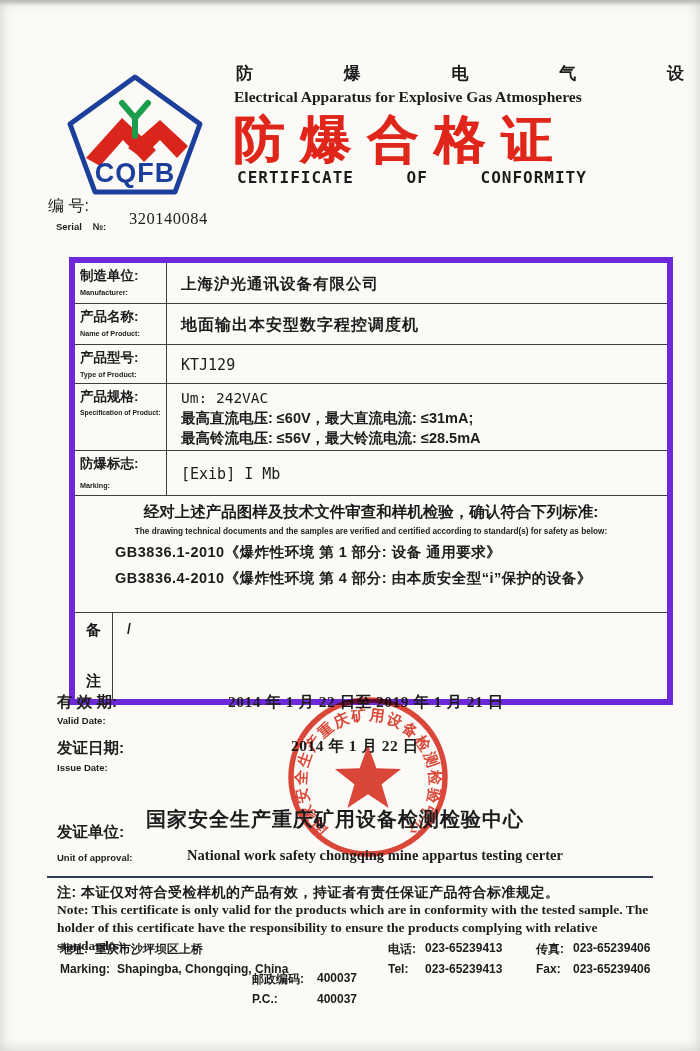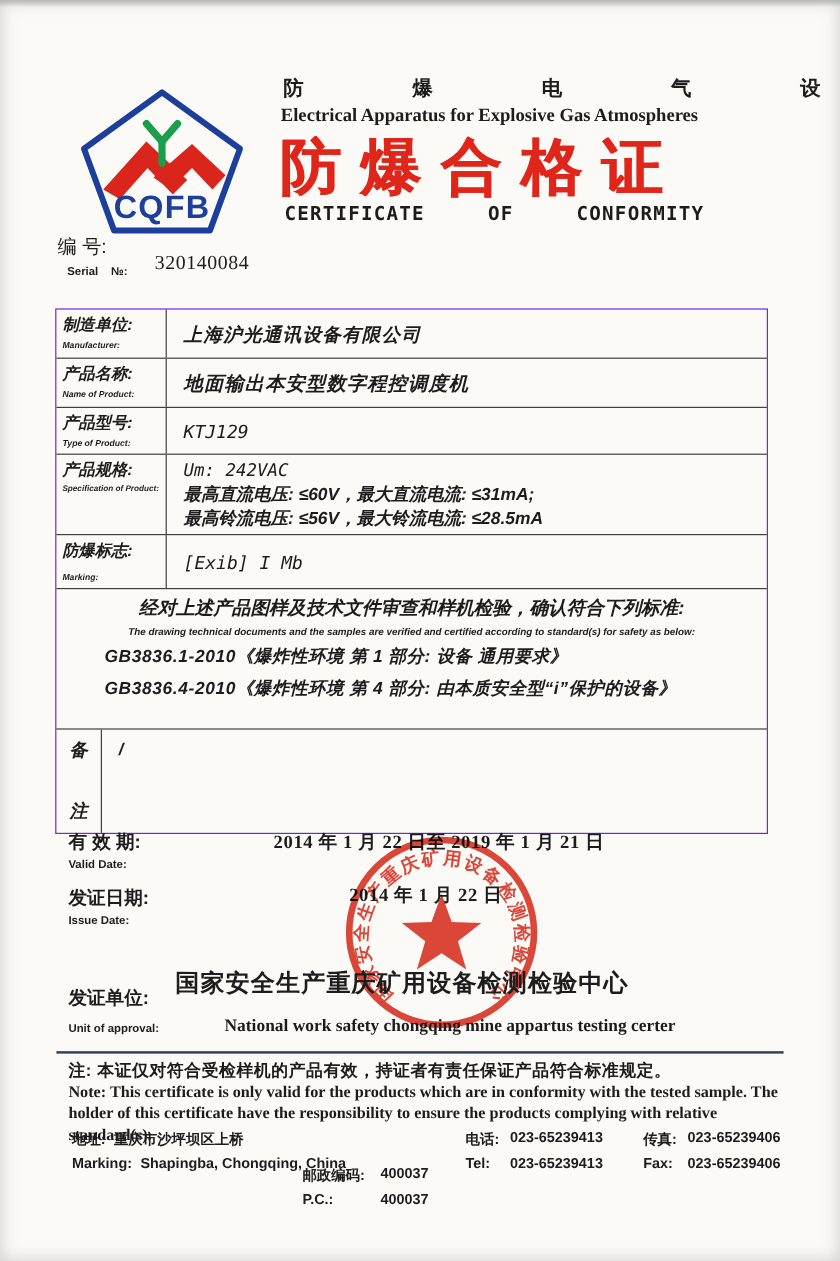--- a/index.html
+++ b/index.html
@@ -20,21 +20,21 @@
     font-family:"Liberation Sans",sans-serif;text-shadow:1px 0 0 #e0251a;}
   .hdr-cert{left:237px;top:168px;font-size:16px;font-weight:bold;word-spacing:42px;letter-spacing:1px;white-space:nowrap;
     font-family:"DejaVu Sans Mono",monospace;}
 
   
   .serial-cn{left:48px;top:196px;font-size:16px;font-weight:normal;}
   .serial-en{left:56px;top:221px;font-size:9.5px;font-weight:bold;word-spacing:8px;}
   .serial-val{left:129px;top:209px;font-size:16.5px;font-family:"Liberation Serif",serif;letter-spacing:.5px;}
 
   
-  .cert-table{left:46px;top:257px;width:592px;border:1px solid #6d28d9;font-style:italic;}
+  .cert-table{left:69px;top:257px;width:592px;border:6px solid #6d28d9;}
   .trow{display:flex;border-bottom:1.5px solid #3f3f3f;}
   .trow:last-child{border-bottom:none;}
   .tlabel{width:92px;border-right:1.5px solid #3f3f3f;padding:4px 2px 2px 5px;box-sizing:border-box;flex:none;}
   .tlabel .cn{font-size:13.5px;font-weight:bold;display:block;}
   .tlabel .en{font-size:7.2px;font-weight:bold;display:block;margin-top:3px;}
   .tval{flex:1;padding:4px 6px 2px 14px;display:flex;flex-direction:column;justify-content:center;}
   .v-cn{font-size:15.5px;font-weight:bold;letter-spacing:1px;}
   .v-mono{font-size:15px;font-family:"DejaVu Sans Mono",monospace;}
   .v-line{font-size:14.5px;font-weight:bold;line-height:20px;}
   .r1{height:40px;} .r2{height:40px;} .r3{height:38px;} .r4{height:66px;} .r5{height:44px;}

